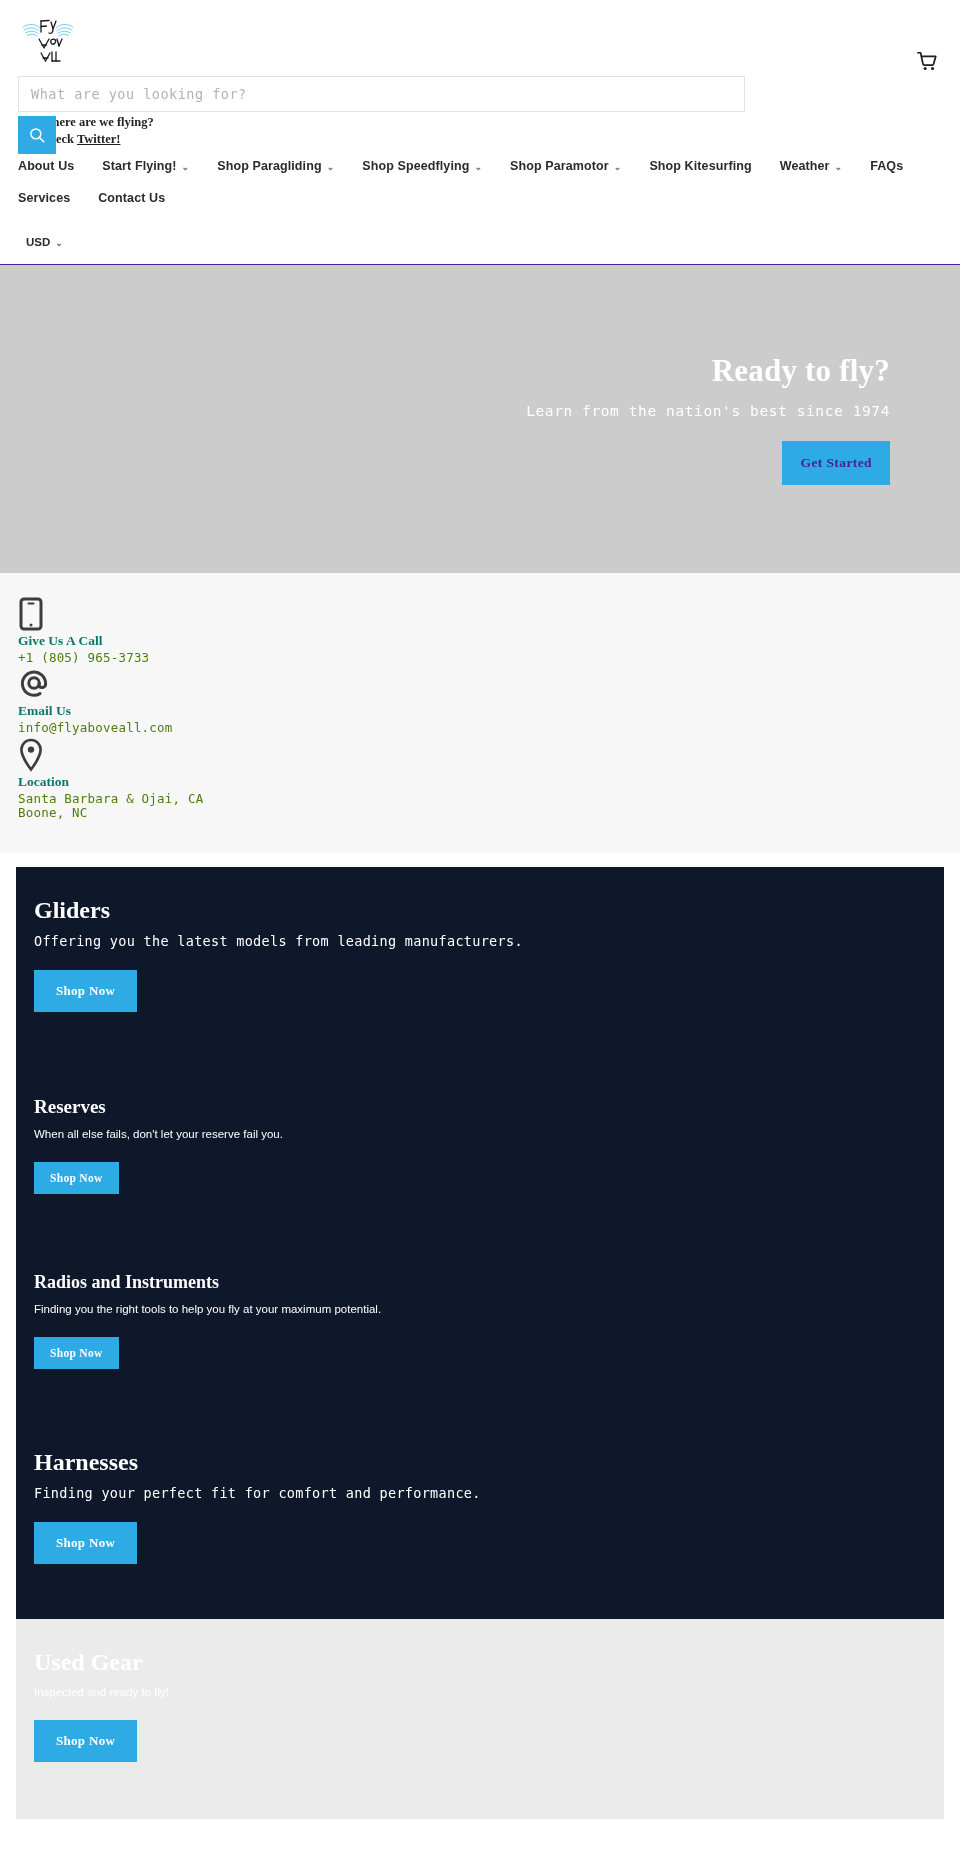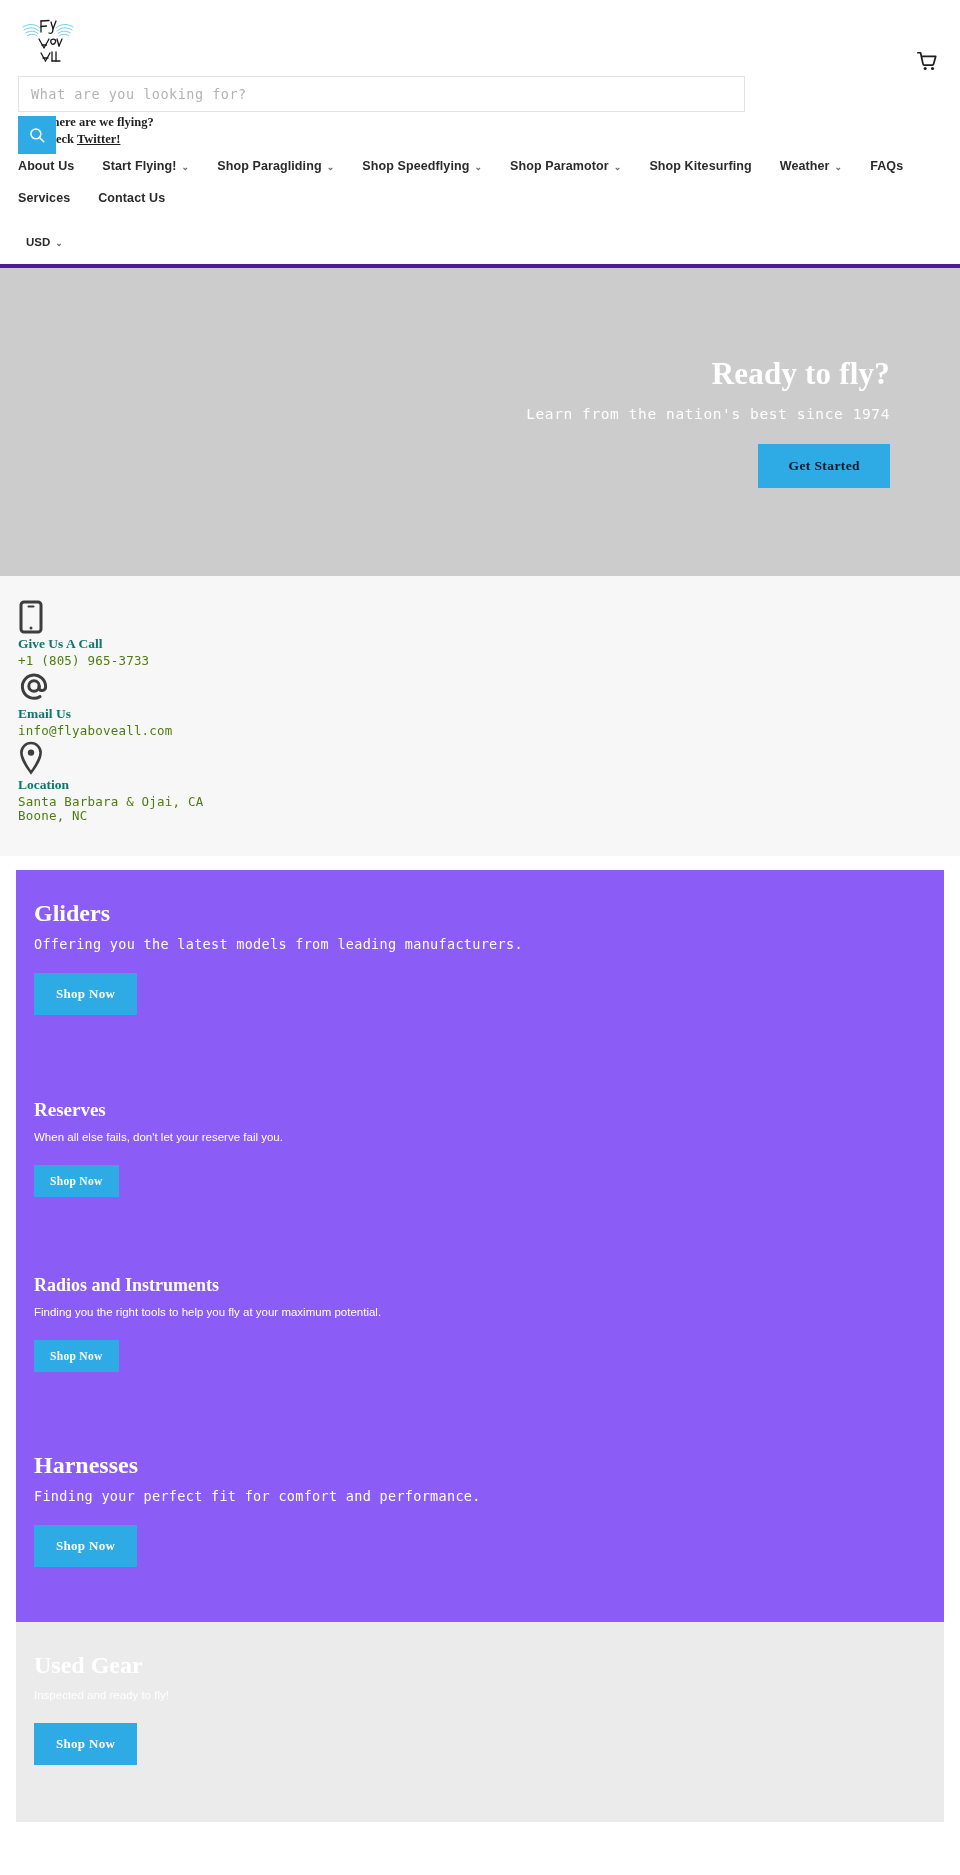--- a/index.html
+++ b/index.html
@@ -10,21 +10,21 @@
     color: #1f1f1f;
     -webkit-font-smoothing: antialiased;
   }
   .page { width: 960px; position: relative; overflow: hidden; }
 
   
   .header {
     position: relative;
     background: #ffffff;
     padding: 0;
-    border-bottom: 4px solid #4c1d95;
+    border-bottom: 1px solid #4c1d95;
   }
   .header-top {
     position: relative;
     height: 72px;
   }
   .logo-wrap {
     position: absolute;
     left: 20px; top: 14px;
     width: 56px; height: 52px;
   }
@@ -150,26 +150,26 @@
   }
   .hero-sub {
     font-family: "DejaVu Sans Mono", monospace;
     font-size: 14.5px;
     color: #ffffff;
     letter-spacing: .6px;
     margin-bottom: 22px;
   }
   .hero-btn {
     background: #2eaae4;
-    color: #0f172a;
+    color: #4c1d95;
     font-family: "Liberation Serif", serif;
     font-weight: bold;
     font-size: 13.5px;
     border: none;
-    padding: 14px 30px;
+    padding: 14px 18px;
     cursor: pointer;
     letter-spacing: .4px;
   }
 
   
   .contact {
     background: #f7f7f7;
     padding: 24px 0 30px 0;
   }
   .contact-item {
@@ -194,21 +194,21 @@
     font-size: 12.5px;
     color: #4d7c0f;
     line-height: 1.15;
     letter-spacing: .2px;
   }
 
   
   .cards { padding: 14px 16px 0 16px; }
   .card {
     position: relative;
-    background: #8b5cf6;
+    background: #0f172a;
     overflow: hidden;
     padding: 30px 18px 26px 18px;
   }
   .card-a { height: 200px; }
   .card-b { height: 176px; }
   .card-title {
     font-family: "Liberation Serif", serif;
     font-weight: bold;
     color: #ffffff;
     line-height: 1.1;

